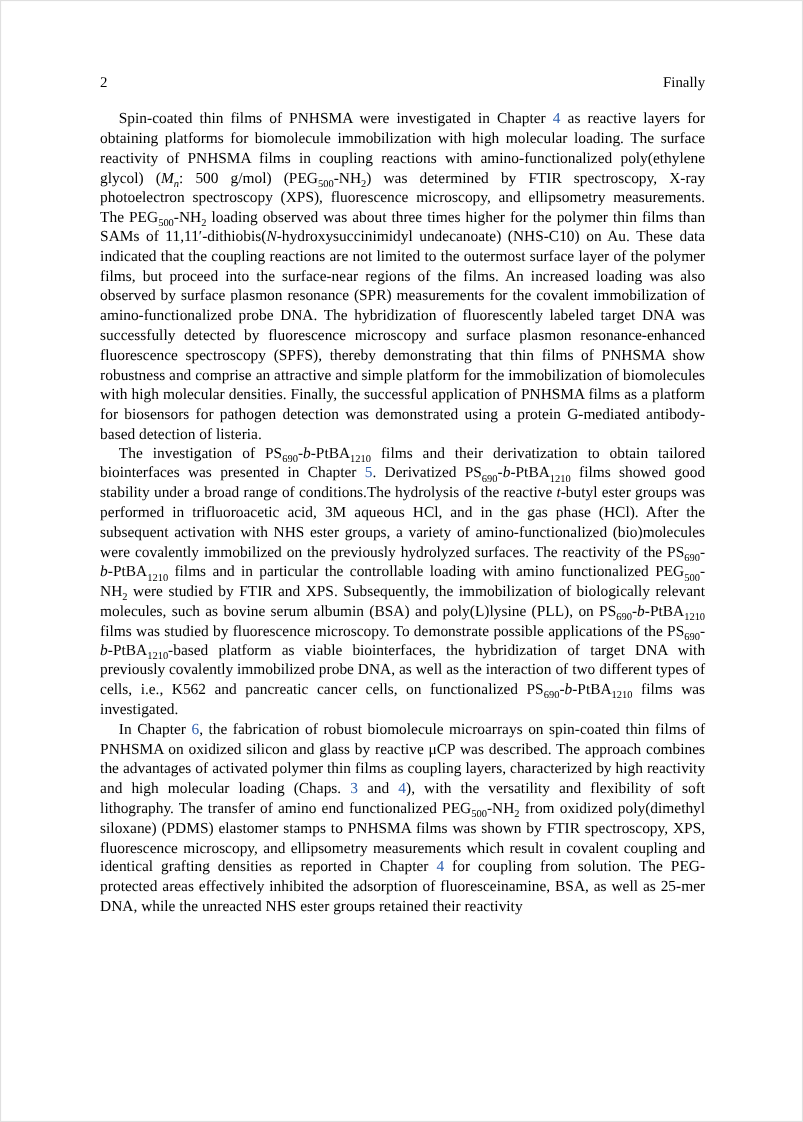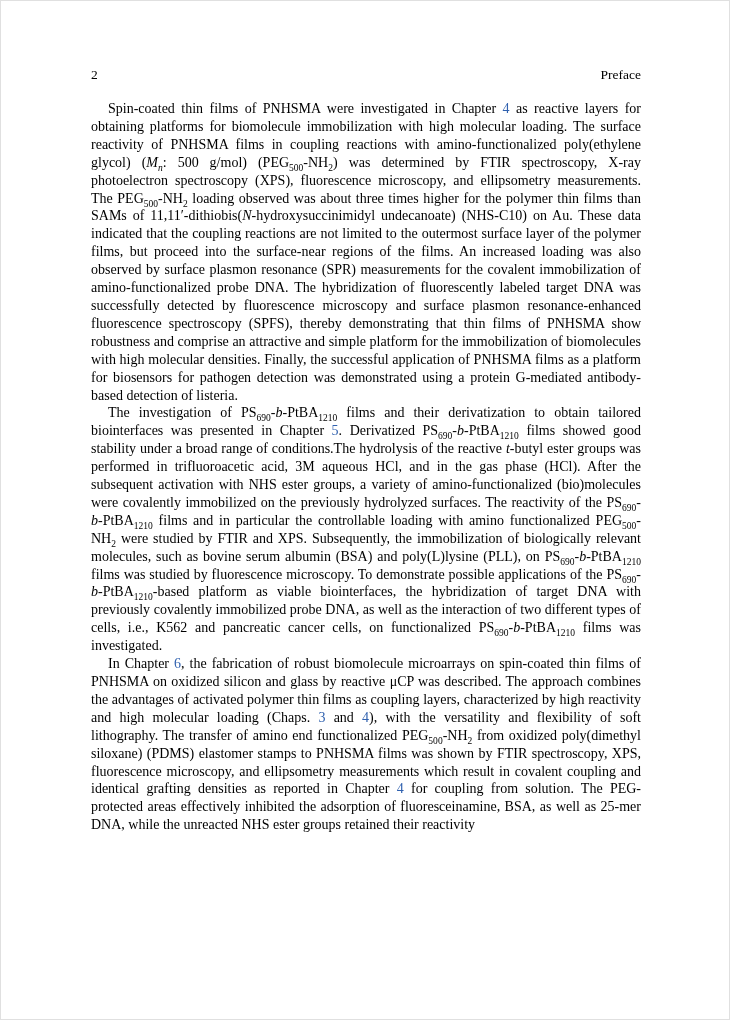--- a/index.html
+++ b/index.html
@@ -43,20 +43,20 @@
     text-decoration: none;
     cursor: pointer;
   }
 </style>
 </head>
 <body>
 
 <div class="page">
   <div class="header">
     <span>2</span>
-    <span>Preface</span>
+    <span>Finally</span>
   </div>
   <div class="content">
       <p class="para"><span>Spin-coated thin films of PNHSMA were investigated in Chapter </span><a href="#" class="chapter-link" style="color: rgb(48, 97, 175);">4</a><span> as reactive layers for obtaining platforms for biomolecule immobilization with high molecular loading. The surface reactivity of PNHSMA films in coupling reactions with amino-functionalized poly(ethylene glycol) (</span><i>M</i><sub style="font-style: italic;">n</sub><span>: 500 g/mol) (PEG</span><sub>500</sub><span>-NH</span><sub>2</sub><span>) was determined by FTIR spectroscopy, X-ray photoelectron spectroscopy (XPS), fluorescence microscopy, and ellipsometry measurements. The PEG</span><sub>500</sub><span>-NH</span><sub>2</sub><span> loading observed was about three times higher for the polymer thin films than SAMs of 11,11′-dithiobis(</span><i>N</i><span>-hydroxysuccinimidyl undecanoate) (NHS-C10) on Au. These data indicated that the coupling reactions are not limited to the outermost surface layer of the polymer films, but proceed into the surface-near regions of the films. An increased loading was also observed by surface plasmon resonance (SPR) measurements for the covalent immobilization of amino-functionalized probe DNA. The hybridization of fluorescently labeled target DNA was successfully detected by fluorescence microscopy and surface plasmon resonance-enhanced fluorescence spectroscopy (SPFS), thereby demonstrating that thin films of PNHSMA show robustness and comprise an attractive and simple platform for the immobilization of biomolecules with high molecular densities. Finally, the successful application of PNHSMA films as a platform for biosensors for pathogen detection was demonstrated using a protein G-mediated antibody-based detection of listeria.</span></p>
       <p class="para"><span>The investigation of PS</span><sub>690</sub><span>-</span><i>b</i><span>-PtBA</span><sub>1210</sub><span> films and their derivatization to obtain tailored biointerfaces was presented in Chapter </span><a href="#" class="chapter-link" style="color: rgb(48, 97, 175);">5</a><span>. Derivatized PS</span><sub>690</sub><span>-</span><i>b</i><span>-PtBA</span><sub>1210</sub><span> films showed good stability under a broad range of conditions.The hydrolysis of the reactive </span><i>t</i><span>-butyl ester groups was performed in trifluoroacetic acid, 3M aqueous HCl, and in the gas phase (HCl). After the subsequent activation with NHS ester groups, a variety of amino-functionalized (bio)molecules were covalently immobilized on the previously hydrolyzed surfaces. The reactivity of the PS</span><sub>690</sub><span>-</span><i>b</i><span>-PtBA</span><sub>1210</sub><span> films and in particular the controllable loading with amino functionalized PEG</span><sub>500</sub><span>-NH</span><sub>2</sub><span> were studied by FTIR and XPS. Subsequently, the immobilization of biologically relevant molecules, such as bovine serum albumin (BSA) and poly(L)lysine (PLL), on PS</span><sub>690</sub><span>-</span><i>b</i><span>-PtBA</span><sub>1210</sub><span> films was studied by fluorescence microscopy. To demonstrate possible applications of the PS</span><sub>690</sub><span>-</span><i>b</i><span>-PtBA</span><sub>1210</sub><span>-based platform as viable biointerfaces, the hybridization of target DNA with previously covalently immobilized probe DNA, as well as the interaction of two different types of cells, i.e., K562 and pancreatic cancer cells, on functionalized PS</span><sub>690</sub><span>-</span><i>b</i><span>-PtBA</span><sub>1210</sub><span> films was investigated.</span></p>
       <p class="para"><span>In Chapter </span><a href="#" class="chapter-link" style="color: rgb(48, 97, 175);">6</a><span>, the fabrication of robust biomolecule microarrays on spin-coated thin films of PNHSMA on oxidized silicon and glass by reactive μCP was described. The approach combines the advantages of activated polymer thin films as coupling layers, characterized by high reactivity and high molecular loading (Chaps. </span><a href="#" class="chapter-link" style="color: rgb(48, 97, 175);">3</a><span> and </span><a href="#" class="chapter-link" style="color: rgb(48, 97, 175);">4</a><span>), with the versatility and flexibility of soft lithography. The transfer of amino end functionalized PEG</span><sub>500</sub><span>-NH</span><sub>2</sub><span> from oxidized poly(dimethyl siloxane) (PDMS) elastomer stamps to PNHSMA films was shown by FTIR spectroscopy, XPS, fluorescence microscopy, and ellipsometry measurements which result in covalent coupling and identical grafting densities as reported in Chapter </span><a href="#" class="chapter-link" style="color: rgb(48, 97, 175);">4</a><span> for coupling from solution. The PEG-protected areas effectively inhibited the adsorption of fluoresceinamine, BSA, as well as 25-mer DNA, while the unreacted NHS ester groups retained their reactivity</span></p>
     </div>
 </div>
 
 </body></html>

